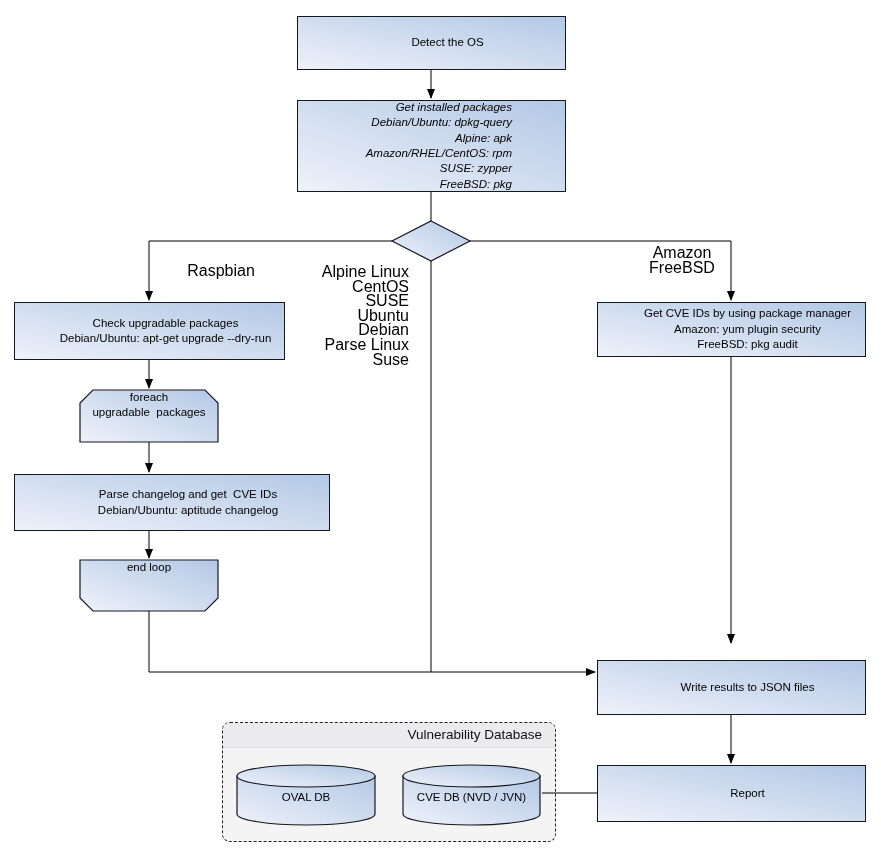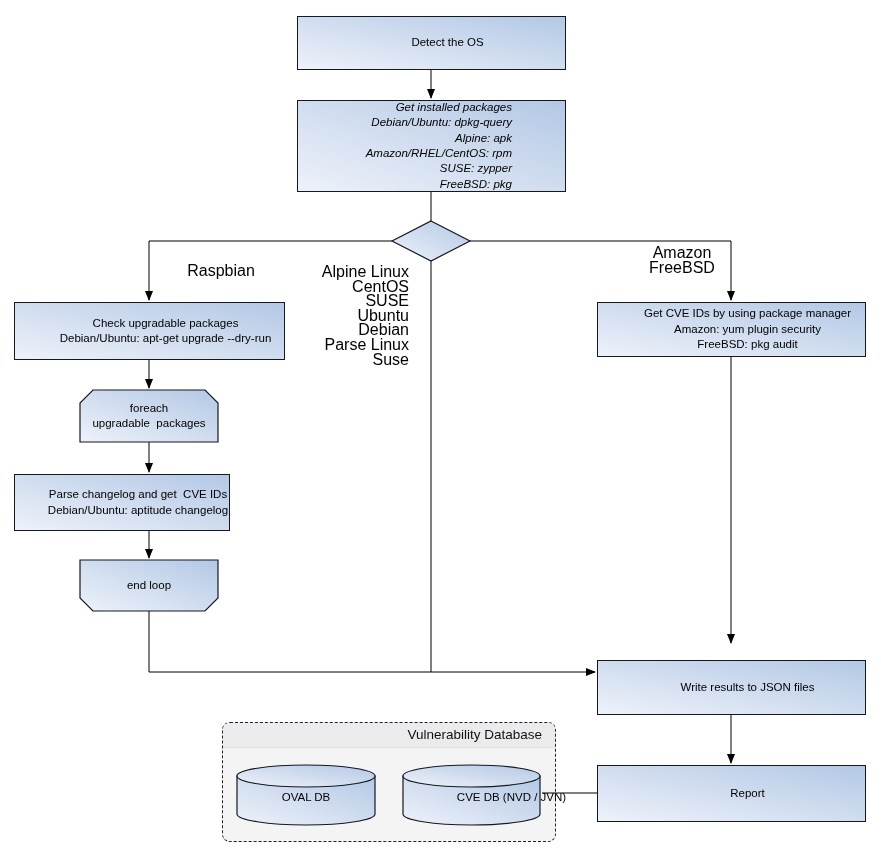--- a/index.html
+++ b/index.html
@@ -11,21 +11,21 @@
   .node{
     position:absolute;box-sizing:border-box;
     border:1px solid #14181f;
     background:linear-gradient(to top right,#eef2fa 0%,#b3c8e5 100%);
     display:flex;flex-direction:column;justify-content:center;
     font-size:11.5px;line-height:15.4px;text-align:center;
   }
   .node .ln{white-space:pre;margin-left:32px;}
   .right-align .ln{text-align:right;padding-right:53px;}
   .shape-text{
-    position:absolute;display:flex;flex-direction:column;justify-content:center;
+    position:absolute;display:flex;flex-direction:column;
     text-align:center;font-size:11.5px;line-height:15px;
   }
   .shape-text .ln{white-space:pre;}
   .lbl{position:absolute;font-size:16px;line-height:15px;}
   .lbl .ln{white-space:pre;}
   .dbbox{
     position:absolute;left:222px;top:722px;width:334px;height:120px;
     box-sizing:border-box;border:1.6px dashed #222;border-radius:8px;
     background:#f4f4f5;
   }
@@ -98,21 +98,21 @@
   <div class="node" style="left:14px;top:302px;width:271px;height:58px;">
     <div class="ln">Check upgradable packages</div>
     <div class="ln">Debian/Ubuntu: apt-get upgrade --dry-run</div>
   </div>
 
   <div class="shape-text" style="left:80px;top:390px;width:138px;height:52px;">
     <div class="ln">foreach</div>
     <div class="ln">upgradable  packages</div>
   </div>
 
-  <div class="node" style="left:14px;top:474px;width:216px;height:57px;">
+  <div class="node" style="left:14px;top:474px;width:316px;height:57px;">
     <div class="ln">Parse changelog and get  CVE IDs</div>
     <div class="ln">Debian/Ubuntu: aptitude changelog</div>
   </div>
 
   <div class="shape-text" style="left:80px;top:560px;width:138px;height:51px;">
     <div class="ln">end loop</div>
   </div>
 
   <div class="node" style="left:597px;top:302px;width:269px;height:55px;">
     <div class="ln">Get CVE IDs by using package manager</div>
@@ -139,15 +139,15 @@
     <div class="ln">Parse Linux</div>
     <div class="ln">Suse</div>
   </div>
 
   <div class="lbl" style="left:632px;top:245px;width:100px;text-align:center;">
     <div class="ln">Amazon</div>
     <div class="ln">FreeBSD</div>
   </div>
 
   <div class="cyl-lbl" style="left:237px;top:789px;width:138px;">OVAL DB</div>
-  <div class="cyl-lbl" style="left:403px;top:789px;width:137px;margin-left:40px;">CVE DB (NVD / JVN)</div>
+  <div class="cyl-lbl" style="left:403px;top:789px;width:137px;">CVE DB (NVD / JVN)</div>
 
 </div>
 
 </body></html>

